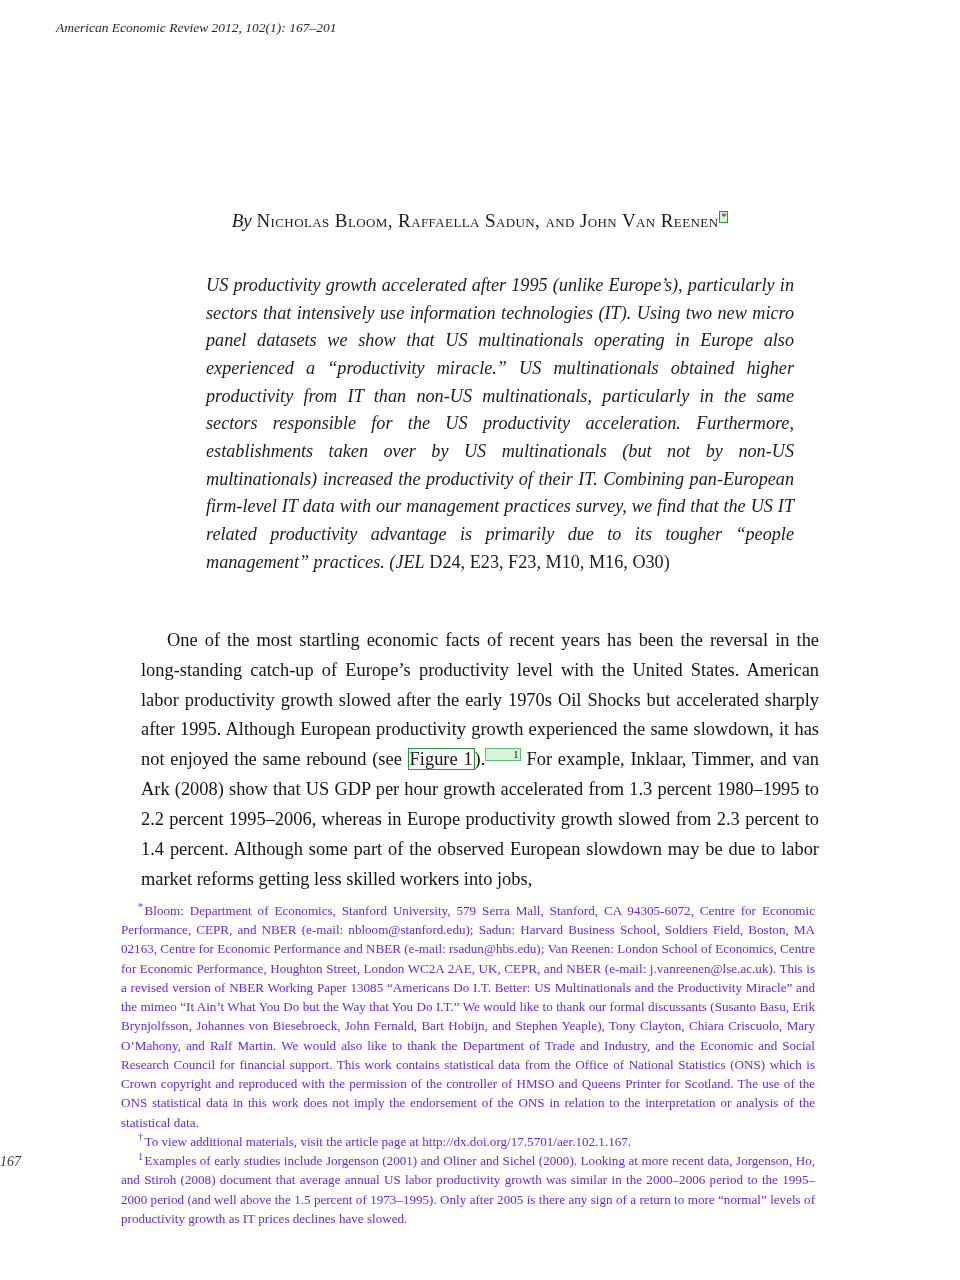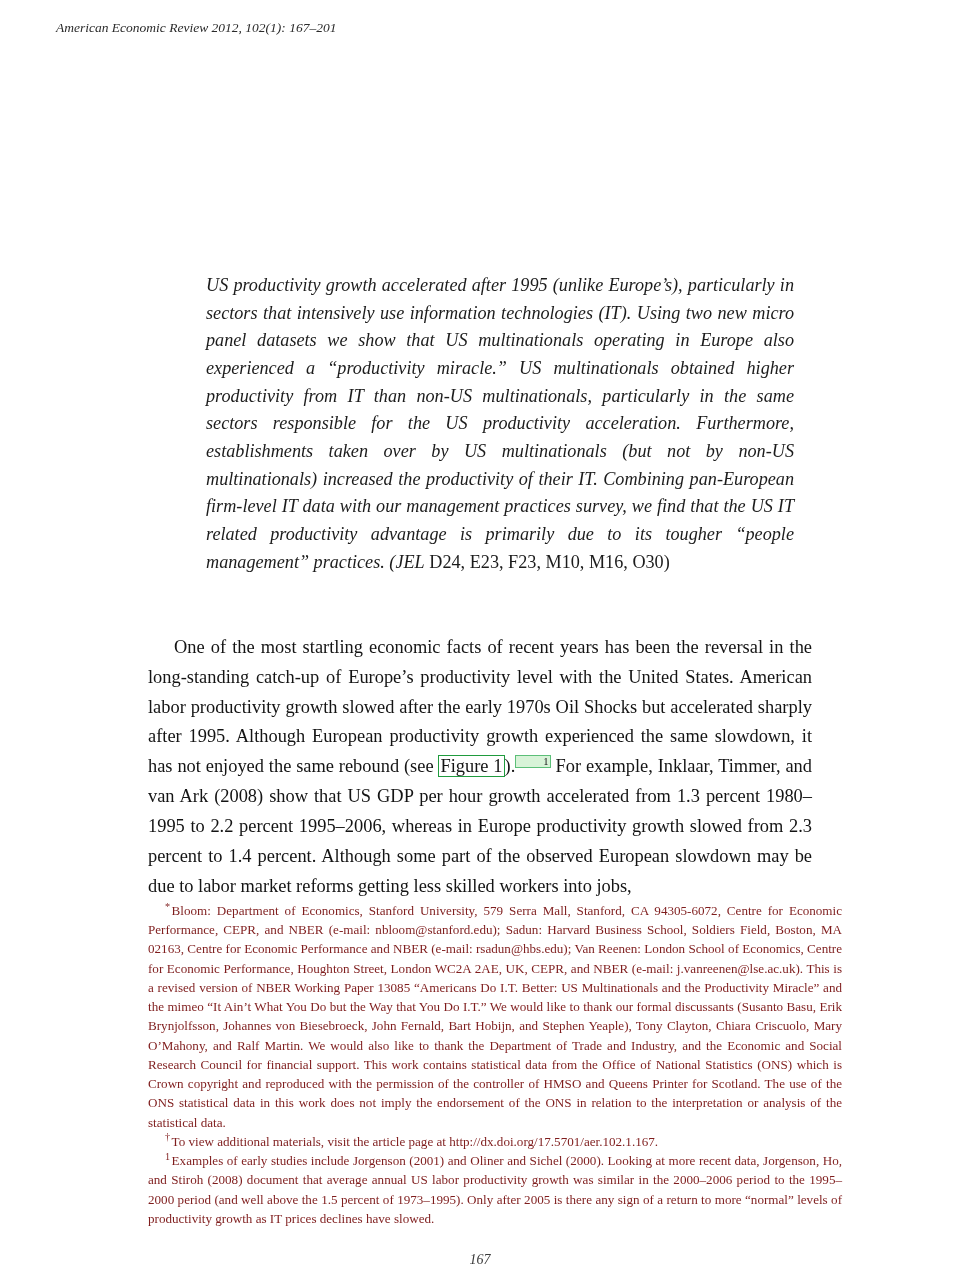--- a/index.html
+++ b/index.html
@@ -95,80 +95,84 @@
     position: absolute;
     left: 141px;
     top: 626px;
     width: 678px;
     font-size: 18.4px;
     line-height: 1.62;
     text-align: justify;
     text-justify: inter-word;
     color: #141414;
   }
-  .body-text p { margin: 7px; text-indent: 26px; }
+  .body-text p { margin: 0; text-indent: 26px; }
   .fig-ref {
     border: 1px solid #1f9b3d;
     padding: 0 1px;
   }
   .sup-green {
     background: #d8f3d8;
     border: 1px solid #5cbf78;
     vertical-align: super;
     font-size: 0.58em;
     line-height: 1;
     padding: 0 1px;
     display: inline-block;
   }
 
   
   .footnotes {
     position: absolute;
-    left: 148px;
+    left: 121px;
     top: 901px;
     width: 694px;
     font-size: 13.1px;
     line-height: 1.47;
     text-align: justify;
     text-justify: inter-word;
-    color: #7f1d1d;
+    color: #6d28d9;
   }
   .footnotes p { margin: 0; }
   .fn-star   { text-indent: 17px; }
   .fn-dagger { text-indent: 17px; }
   .fn-one    { text-indent: 17px; }
   .fn-mark {
     vertical-align: super;
     font-size: 0.78em;
     line-height: 0;
     padding-right: 1.5px;
   }
 
   
   .folio {
     position: absolute;
     left: 0;
-    top: 1252px;
+    top: 1154px;
     width: 960px;
-    text-align: center;
+    text-align: left;
     font-style: italic;
     font-size: 14px;
     color: #3a3a3a;
   }
 </style>
 </head>
 <body>
 
 <div class="page">
 
   <div class="journal-head">
     <div>American Economic Review 2012, 102(1): 167–201</div>
   </div>
 
 
+  <div class="authors">
+    <span class="by">By</span>
+    <span class="name">Nicholas Bloom, Raffaella Sadun, and John Van Reenen</span><span class="anno">*</span>
+  </div>
 
   <div class="abstract">
     <span>US productivity growth accelerated after 1995 (unlike Europe’s), particularly in sectors that intensively use information technologies (IT). Using two new micro panel datasets we show that US multinationals operating in Europe also experienced a “productivity miracle.” US multinationals obtained higher productivity from IT than non-US multinationals, particularly in the same sectors responsible for the US productivity acceleration. Furthermore, establishments taken over by US multinationals (but not by non-US multinationals) increased the productivity of their IT. Combining pan-European firm-level IT data with our management practices survey, we find that the US IT related productivity advantage is primarily due to its tougher “people management” practices. (</span><span>JEL</span><span class="upright"> D24, E23, F23, M10, M16, O30)</span>
   </div>
 
   <div class="body-text">
     <p><span>One of the most startling economic facts of recent years has been the reversal in the long-standing catch-up of Europe’s productivity level with the United States. American labor productivity growth slowed after the early 1970s Oil Shocks but accelerated sharply after 1995. Although European productivity growth experienced the same slowdown, it has not enjoyed the same rebound (see </span><span class="fig-ref">Figure 1</span><span>).</span><span class="sup-green">1</span><span> For example, Inklaar, Timmer, and van Ark (2008) show that US GDP per hour growth accelerated from 1.3 percent 1980–1995 to 2.2 percent 1995–2006, whereas in Europe productivity growth slowed from 2.3 percent to 1.4 percent. Although some part of the observed European slowdown may be due to labor market reforms getting less skilled workers into jobs,</span></p>
   </div>
 
   <div class="footnotes">

